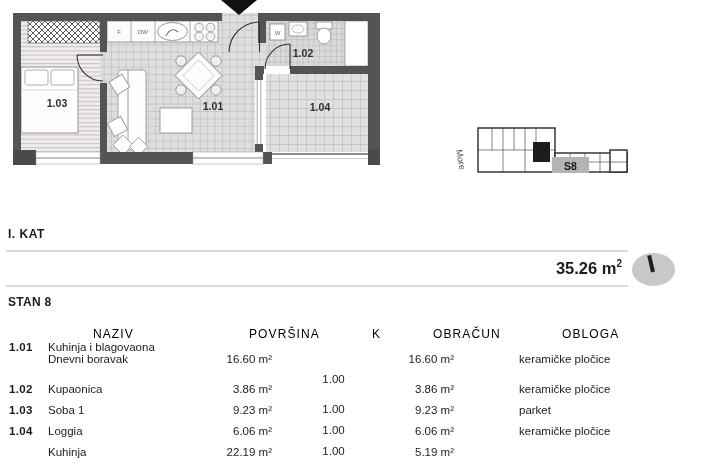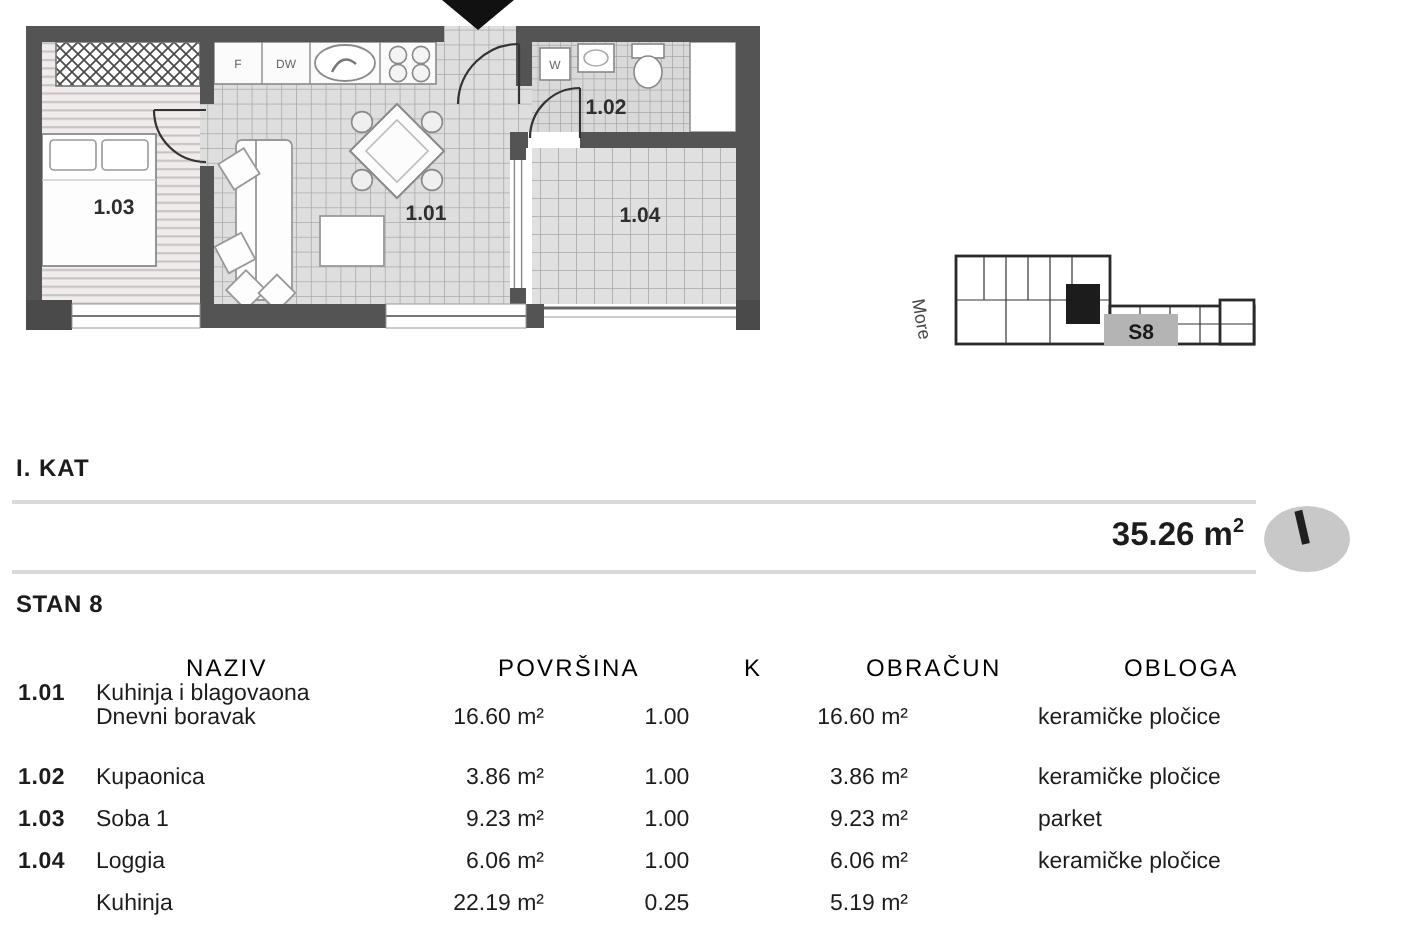--- a/index.html
+++ b/index.html
@@ -25,21 +25,21 @@
   
   .thead{top:327px;left:0;width:660px;height:16px;font-size:12px;letter-spacing:1.1px;color:#000000;margin-left:45px;}
   .thead span{position:absolute;}
   .h-naziv{left:48px;} .h-povrsina{left:204px;text-align:right;} .h-k{left:327px;}
   .h-obracun{left:388px;} .h-obloga{left:517px;}
 
   .trow{left:0;width:660px;height:16px;font-size:11.5px;}
   .c-num{position:absolute;left:9px;font-weight:bold;letter-spacing:.3px;}
   .c-name{position:absolute;left:48px;}
   .c-area{position:absolute;left:175px;width:97px;text-align:right;}
-  .c-k{position:absolute;left:305px;width:57px;text-align:center;}
+  .c-k{position:absolute;left:305px;width:57px;text-align:center;margin-top:20px;}
   .c-obr{position:absolute;left:355px;width:99px;text-align:right;}
   .c-obl{position:absolute;left:519px;}
 </style>
 </head>
 <body>
 
 <svg class="abs" style="left:0;top:0" width="400" height="175" viewBox="0 0 400 175">
   <defs>
     <pattern id="grid" width="7.4" height="7.4" patternUnits="userSpaceOnUse">
       <rect width="7.4" height="7.4" fill="#dedede"></rect>

